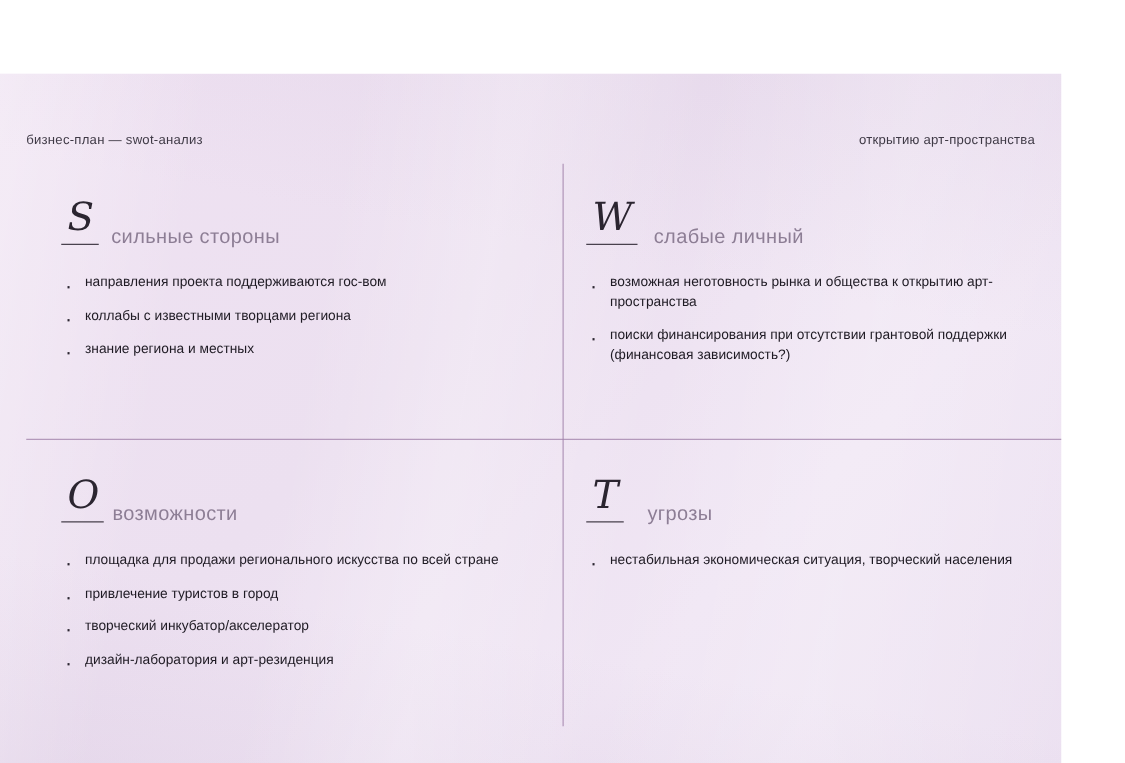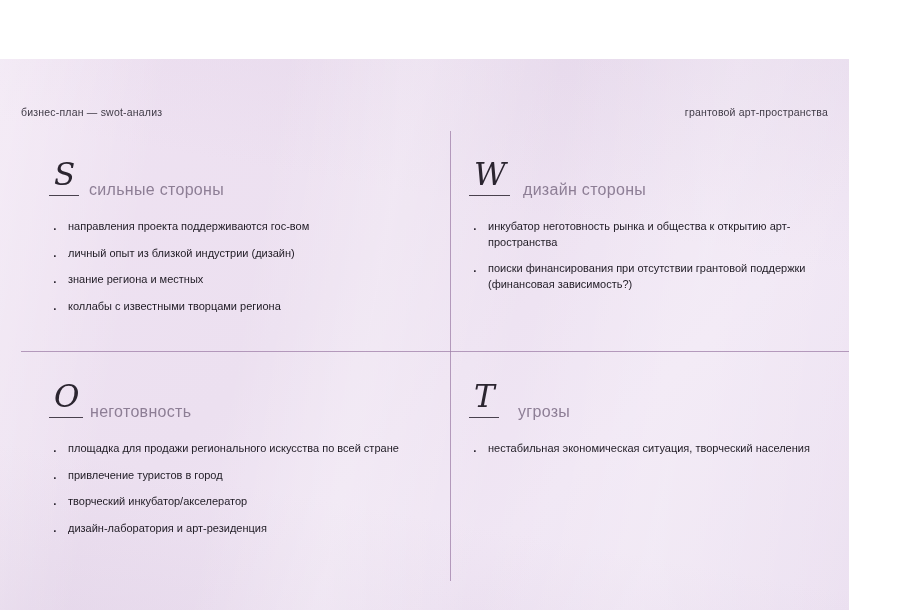--- a/index.html
+++ b/index.html
@@ -132,53 +132,52 @@
   }
   #quad-w ul.points li,
   #quad-t ul.points li { max-width: 370px; }
 </style>
 </head>
 <body>
 
 <div id="slide">
 
   <div class="header left">бизнес-план — swot-анализ</div>
-  <div class="header right">грантовой арт-пространства</div>
+  <div class="header right">открытию арт-пространства</div>
 
   <div class="divider-v"></div>
   <div class="divider-h"></div>
 
   <div class="quad" id="quad-s">
     <div class="quad-head">
       <div class="quad-letter">S</div>
       <div class="quad-title">сильные стороны</div>
     </div>
     <ul class="points">
       <li>направления проекта поддерживаются гос-вом</li>
-      <li>личный опыт из близкой индустрии (дизайн)</li>
+      <li>коллабы с известными творцами региона</li>
       <li>знание региона и местных</li>
-      <li>коллабы с известными творцами региона</li>
     </ul>
   </div>
 
   <div class="quad" id="quad-w">
     <div class="quad-head">
       <div class="quad-letter">W</div>
-      <div class="quad-title">дизайн стороны</div>
+      <div class="quad-title">слабые личный</div>
     </div>
     <ul class="points">
-      <li>инкубатор неготовность рынка и общества к открытию арт-пространства</li>
+      <li>возможная неготовность рынка и общества к открытию арт-пространства</li>
       <li>поиски финансирования при отсутствии грантовой поддержки (финансовая зависимость?)</li>
     </ul>
   </div>
 
   <div class="quad" id="quad-o">
     <div class="quad-head">
       <div class="quad-letter">O</div>
-      <div class="quad-title">неготовность</div>
+      <div class="quad-title">возможности</div>
     </div>
     <ul class="points">
       <li>площадка для продажи регионального искусства по всей стране</li>
       <li>привлечение туристов в город</li>
       <li>творческий инкубатор/акселератор</li>
       <li>дизайн-лаборатория и арт-резиденция</li>
     </ul>
   </div>
 
   <div class="quad" id="quad-t">

